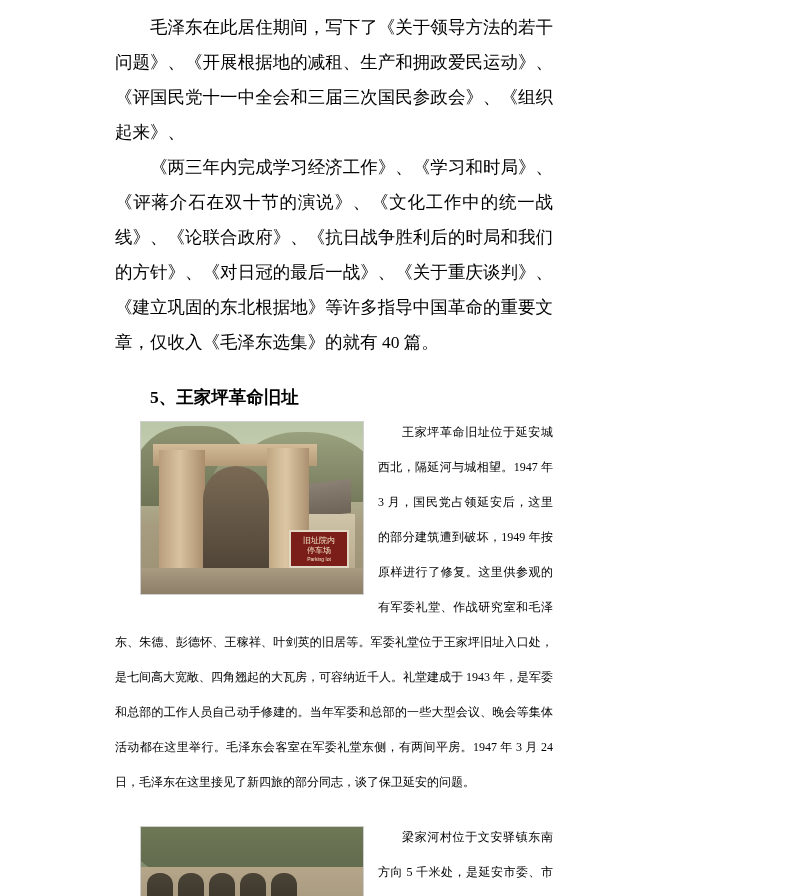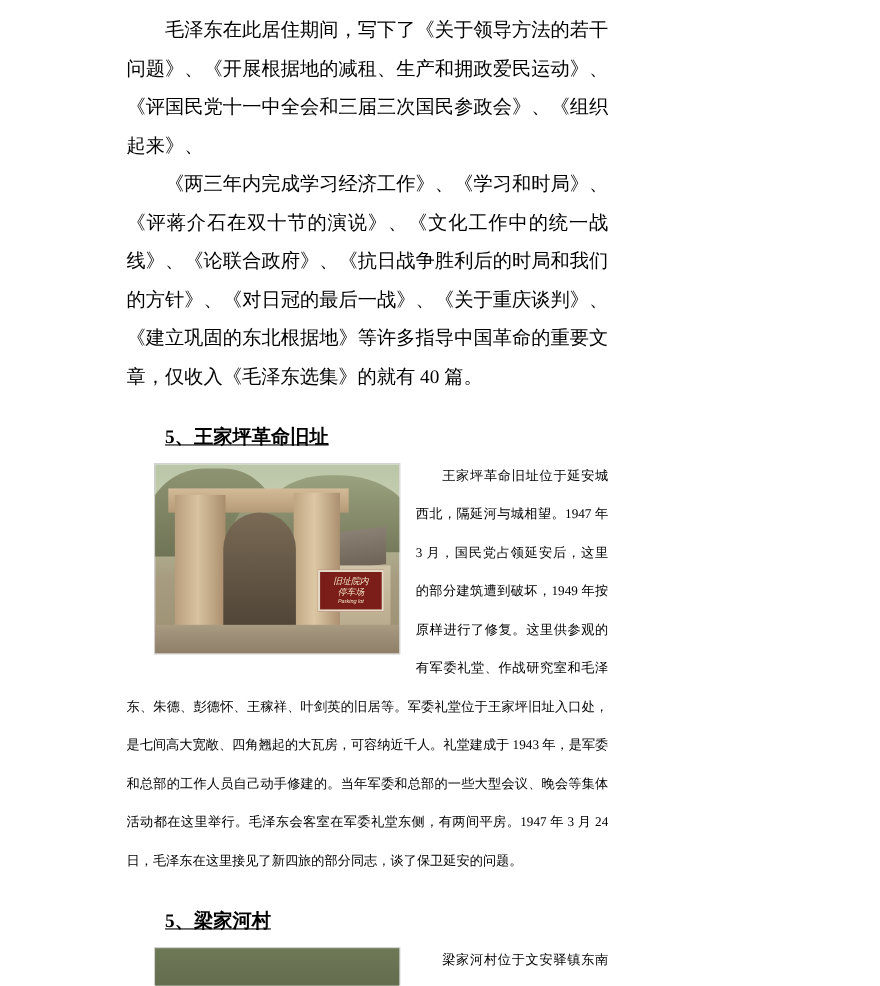--- a/index.html
+++ b/index.html
@@ -30,21 +30,20 @@
   }
   .indent {
     text-indent: 2em;
   }
   .heading {
     margin: 0;
     font-size: 17.5px;
     line-height: 35px;
     font-weight: bold;
     text-indent: 2em;
-    text-decoration: underline;
   }
   .spacer-md { height: 20px; }
 
   
   .section {
     overflow: hidden;
   }
   .photo {
     float: left;
     margin: 6px 14px 4px 25px;
@@ -111,23 +110,23 @@
   .p1-arch {
     position: absolute; left: 62px; top: 44px; width: 66px; height: 108px;
     background: linear-gradient(#7a6a55, #4e4336);
     border-radius: 33px 33px 0 0;
   }
   .p1-ground {
     position: absolute; left: 0; bottom: 0; width: 100%; height: 26px;
     background: linear-gradient(#a99a82, #8d7f68);
   }
   .p1-sign {
-    position: absolute; right: 14px; top: 96px; width: 56px; height: 34px;
+    position: absolute; right: 14px; top: 108px; width: 56px; height: 34px;
     background: #7b1d18; border: 2px solid #e2d9c4;
-    display: flex; flex-direction: column; align-items: center; justify-content: center; font-style: italic;
+    display: flex; flex-direction: column; align-items: center; justify-content: center;
   }
   .p1-sign span {
     color: #f3e7c9; font-size: 8px; line-height: 10px;
     font-family: "Liberation Sans", sans-serif;
   }
   .p1-sign span.small { font-size: 5px; line-height: 7px; }
 
   
   .p2-sky {
     position: absolute; left: 0; top: 0; width: 100%; height: 100%;
@@ -191,21 +190,20 @@
         <span>旧址院内</span>
         <span>停车场</span>
         <span class="small">Parking lot</span>
       </div>
     </div>
     <div class="flow-text indent">王家坪革命旧址位于延安城西北，隔延河与城相望。1947 年 3 月，国民党占领延安后，这里的部分建筑遭到破坏，1949 年按原样进行了修复。这里供参观的有军委礼堂、作战研究室和毛泽东、朱德、彭德怀、王稼祥、叶剑英的旧居等。军委礼堂位于王家坪旧址入口处，是七间高大宽敞、四角翘起的大瓦房，可容纳近千人。礼堂建成于 1943 年，是军委和总部的工作人员自己动手修建的。当年军委和总部的一些大型会议、晚会等集体活动都在这里举行。毛泽东会客室在军委礼堂东侧，有两间平房。1947 年 3 月 24 日，毛泽东在这里接见了新四旅的部分同志，谈了保卫延安的问题。</div>
   </div>
 
   <div class="spacer-md"></div>
 
-  <div class="heading">5、梁家河村</div>
 
   <div class="section">
     <div class="photo photo-2">
       <div class="p2-sky"></div>
       <div class="p2-hill"></div>
       <div class="p2-cliff"></div>
       <div class="p2-arches">
         <i></i>
           <i></i>
           <i></i>

